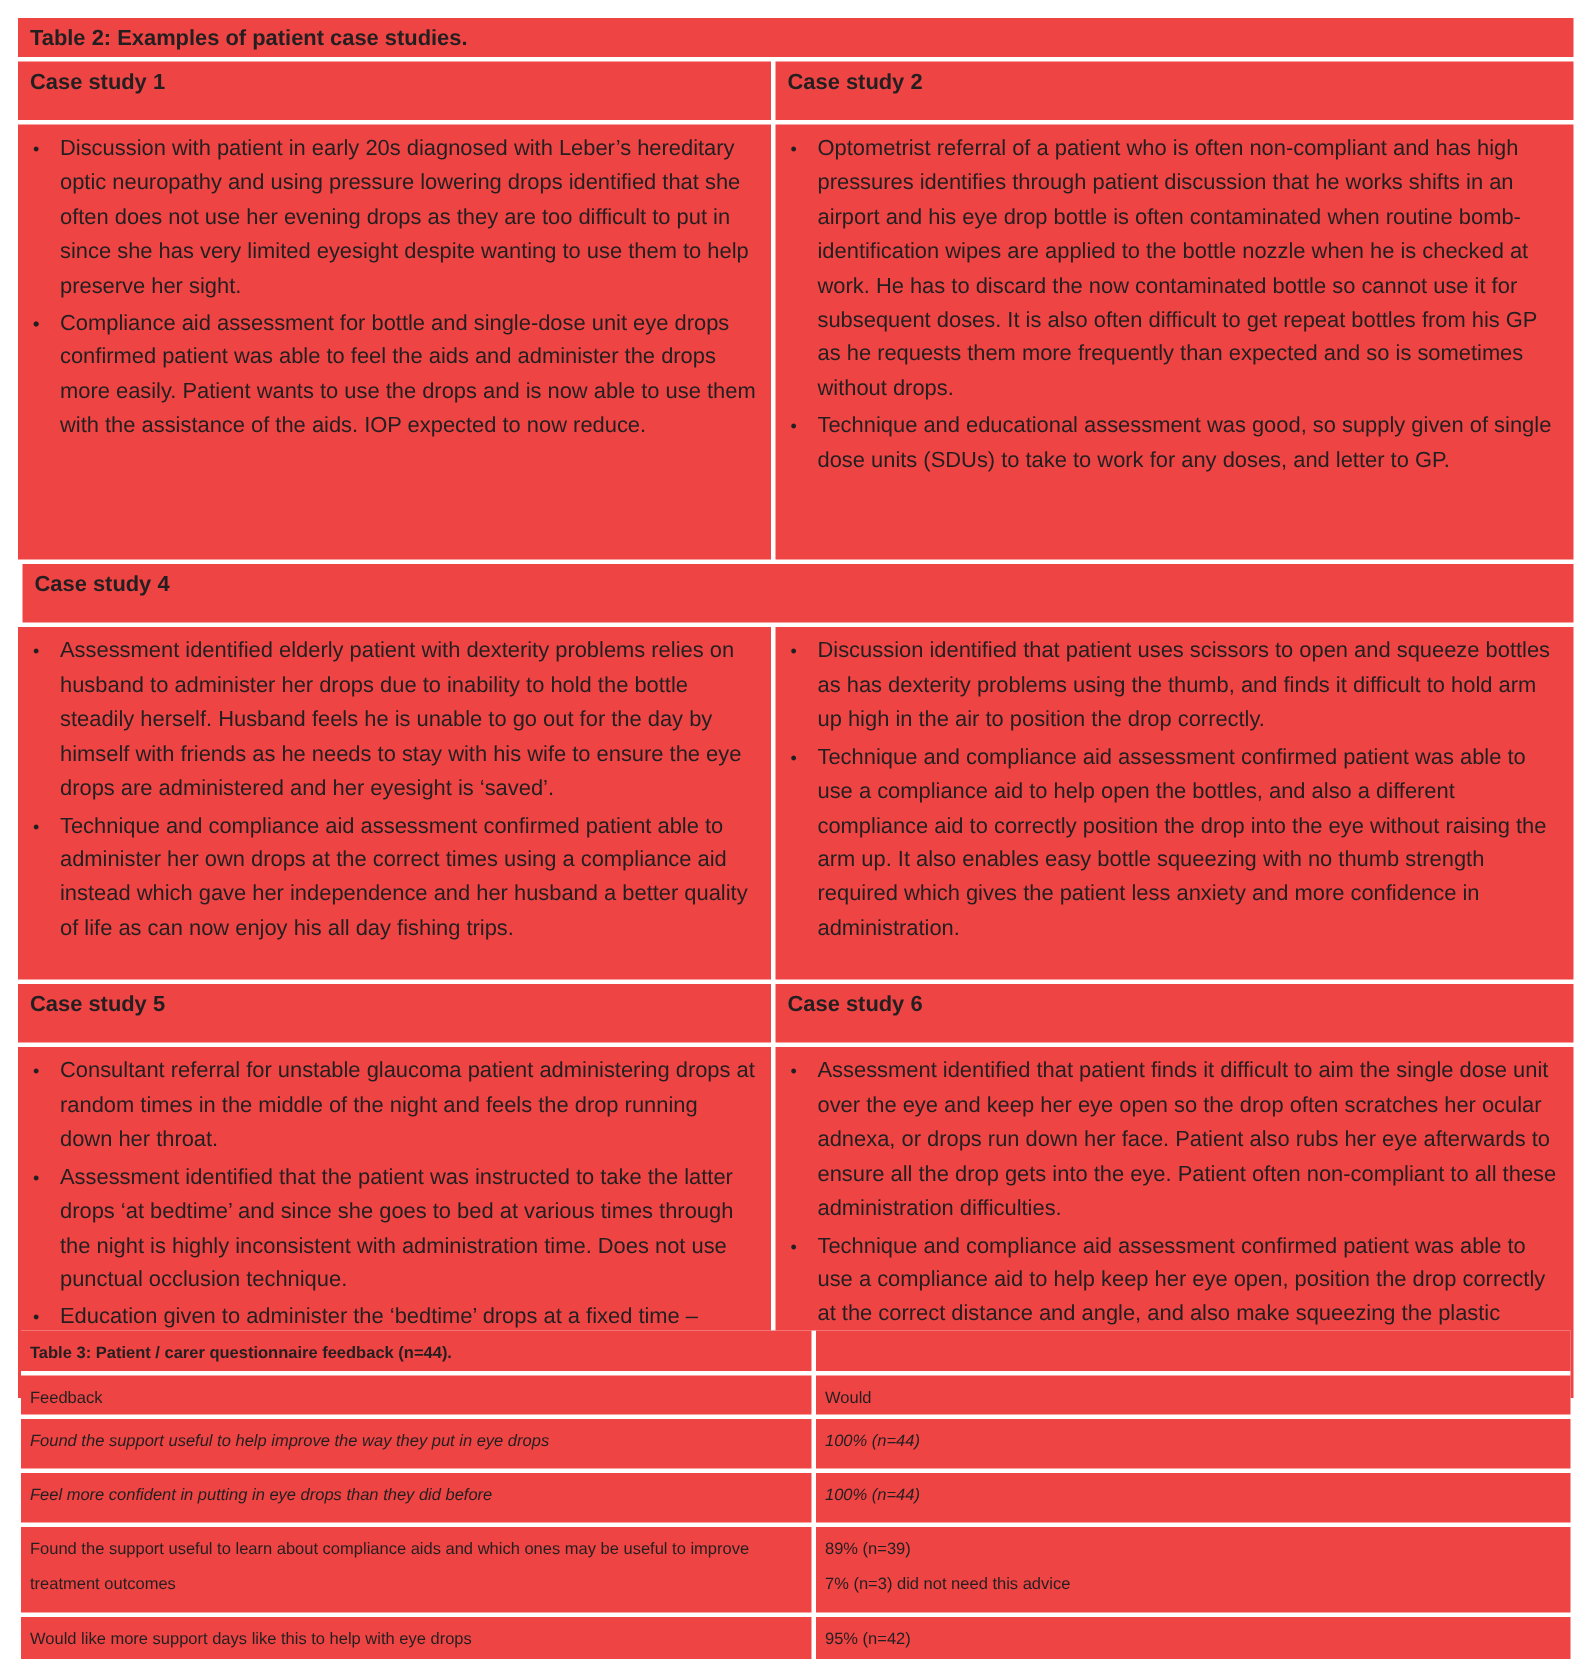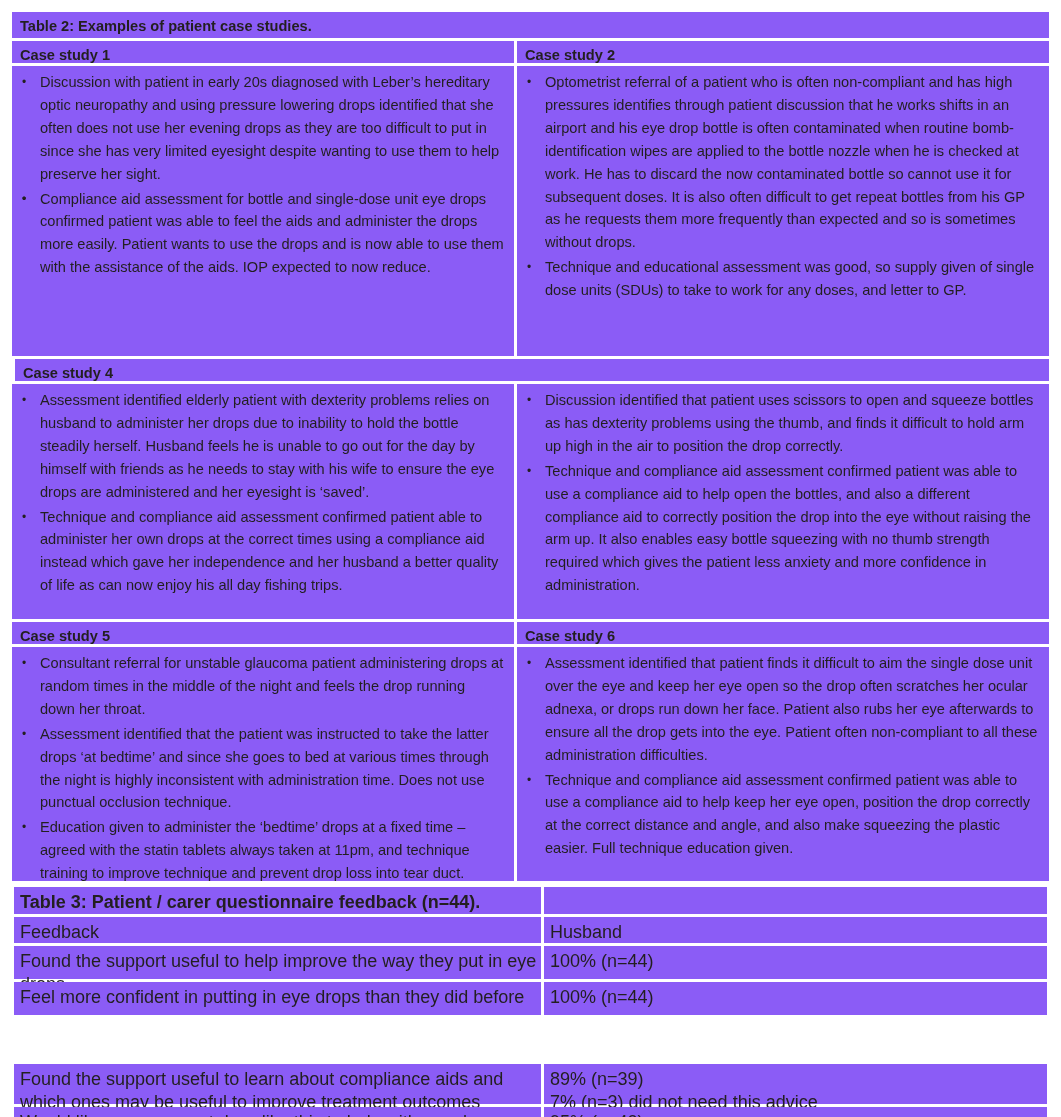--- a/index.html
+++ b/index.html
@@ -1,40 +1,40 @@
 <!DOCTYPE html>
 <html><head>
 <meta charset="utf-8">
 <style>
   html, body { margin: 0; padding: 0; background: #ffffff; }
   body { width: 1061px; height: 1117px; position: relative; overflow: hidden;
          font-family: "Liberation Sans", "DejaVu Sans", sans-serif; color: #231f20; }
   .tbl { position: absolute; border-collapse: separate; border-spacing: 0; background: #ffffff; }
   #table2 { left: 12px; top: 12px; width: 1037px; }
   #table3 { left: 14px; top: 887px; width: 1033px; }
-  .cell { background: #8b5cf6; box-sizing: border-box; vertical-align: top; }
+  .cell { background: #ef4444; box-sizing: border-box; vertical-align: top; }
   .row { display: flex; }
   .caption-cell { font-weight: bold; font-size: 14.6px; padding: 6px 0 0 8px; height: 26px; }
-  .head-cell { font-weight: bold; font-size: 14.6px; padding: 6px 0 0 8px; height: 22px; }
+  .head-cell { font-weight: bold; font-size: 14.6px; padding: 6px 0 0 8px; height: 39px; }
   .gap-h { height: 3px; }
   .gap-v { width: 3px; flex: 0 0 3px; }
   .col-left { width: 502px; flex: 0 0 502px; }
   .col-right { flex: 1 1 auto; }
   .body-cell { font-size: 14.6px; line-height: 22.9px; padding: 5px 10px 4px 10px; }
   ul.bullets { list-style: none; margin: 0; padding: 0; }
   ul.bullets li { position: relative; padding-left: 18px; margin-bottom: 2px; }
   ul.bullets li .dot { position: absolute; left: 0; top: 0; font-size: 12px; }
   
   .t3-left { width: 527px; flex: 0 0 527px; }
   .t3-right { flex: 1 1 auto; }
-  .t3-cell { font-size: 18px; line-height: 23px; padding: 4px 0 0 6px; }
+  .t3-cell { font-size: 11px; line-height: 23px; padding: 4px 0 0 6px; }
   .t3-caption { font-weight: bold; height: 27px; }
   .t3-header { height: 26px; }
-  .t3-row { height: 33px; }
-  .t3-row-tall { height: 40px; margin-top: 46px; }
+  .t3-row { height: 33px; font-style: italic; }
+  .t3-row-tall { height: 57px; }
   .t3-row-last { height: 28px; }
 </style>
 </head>
 <body>
 
 <div id="table2" class="tbl">
   <div class="row">
     <div class="cell caption-cell" style="flex:1 1 auto;">Table 2: Examples of patient case studies.</div>
   </div>
   <div class="gap-h"></div>
@@ -112,21 +112,21 @@
 <div id="table3" class="tbl">
   <div class="row">
     <div class="cell t3-cell t3-caption t3-left">Table 3: Patient / carer questionnaire feedback (n=44).</div>
     <div class="gap-v"></div>
     <div class="cell t3-cell t3-caption t3-right"></div>
   </div>
   <div class="gap-h"></div>
   <div class="row">
     <div class="cell t3-cell t3-header t3-left">Feedback</div>
     <div class="gap-v"></div>
-    <div class="cell t3-cell t3-header t3-right">Husband</div>
+    <div class="cell t3-cell t3-header t3-right">Would</div>
   </div>
   <div class="gap-h"></div>
 
   <div class="row">
     <div class="cell t3-cell t3-row t3-left">Found the support useful to help improve the way they put in eye drops</div>
     <div class="gap-v"></div>
     <div class="cell t3-cell t3-row t3-right">100% (n=44)</div>
   </div>
   <div class="gap-h"></div>
 

